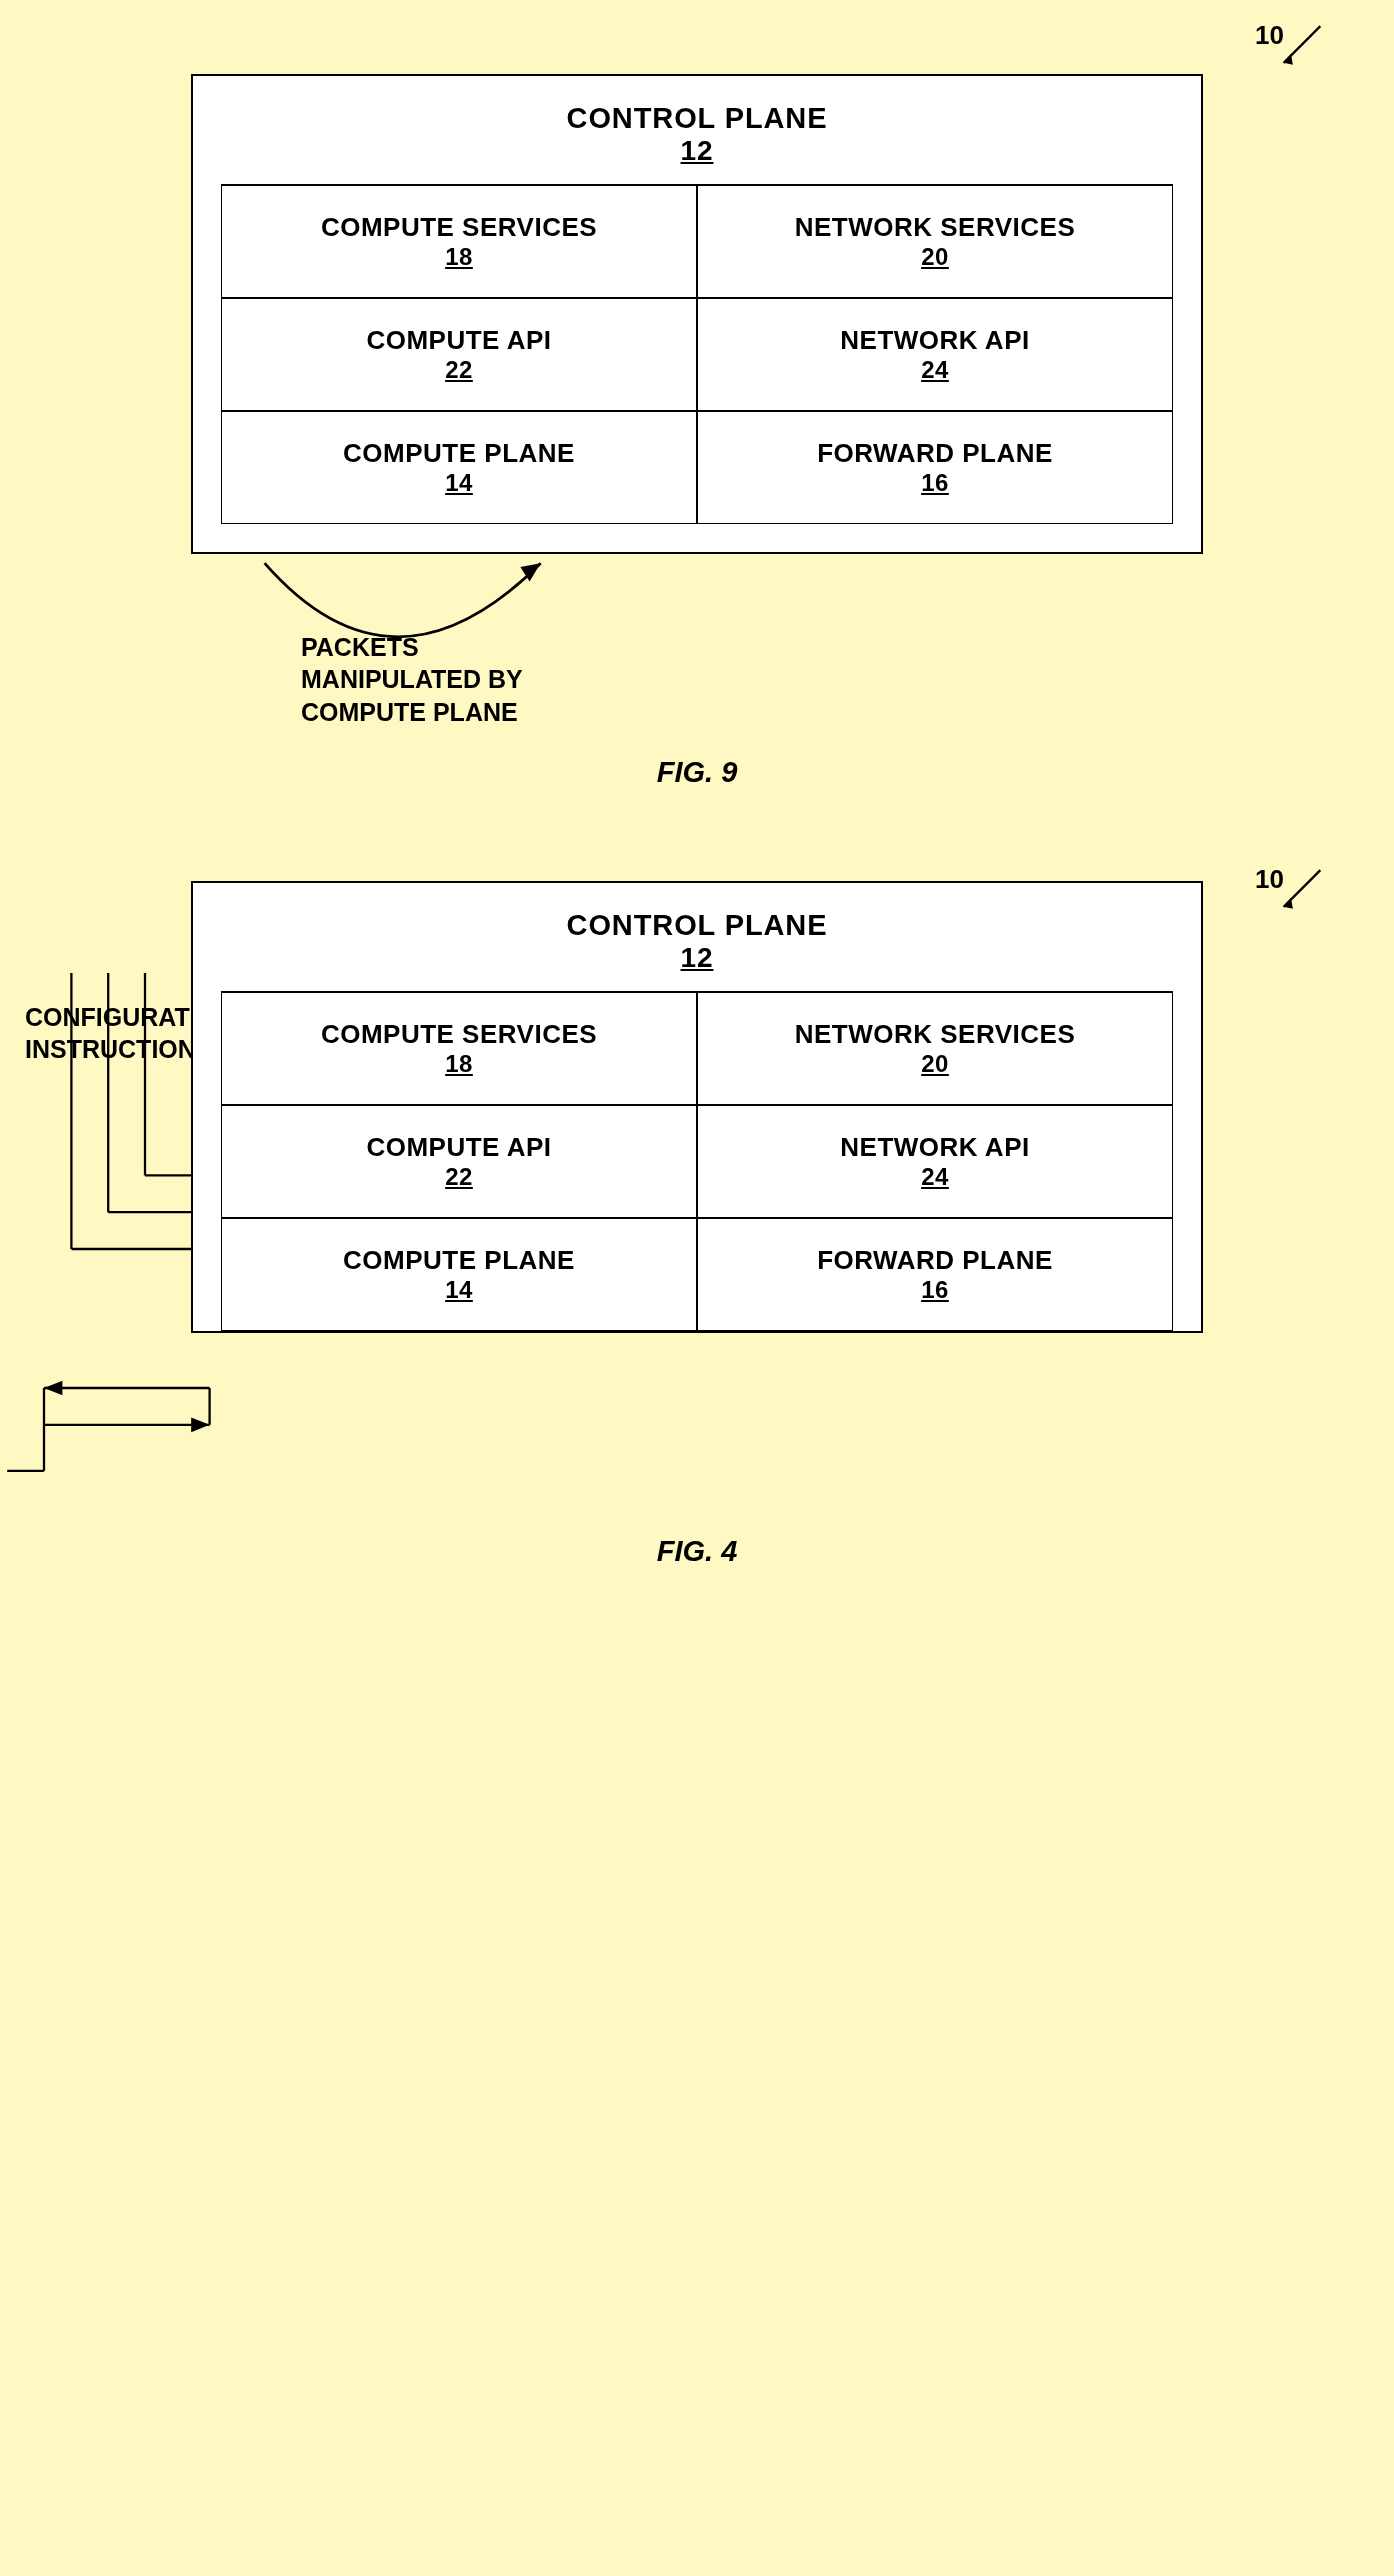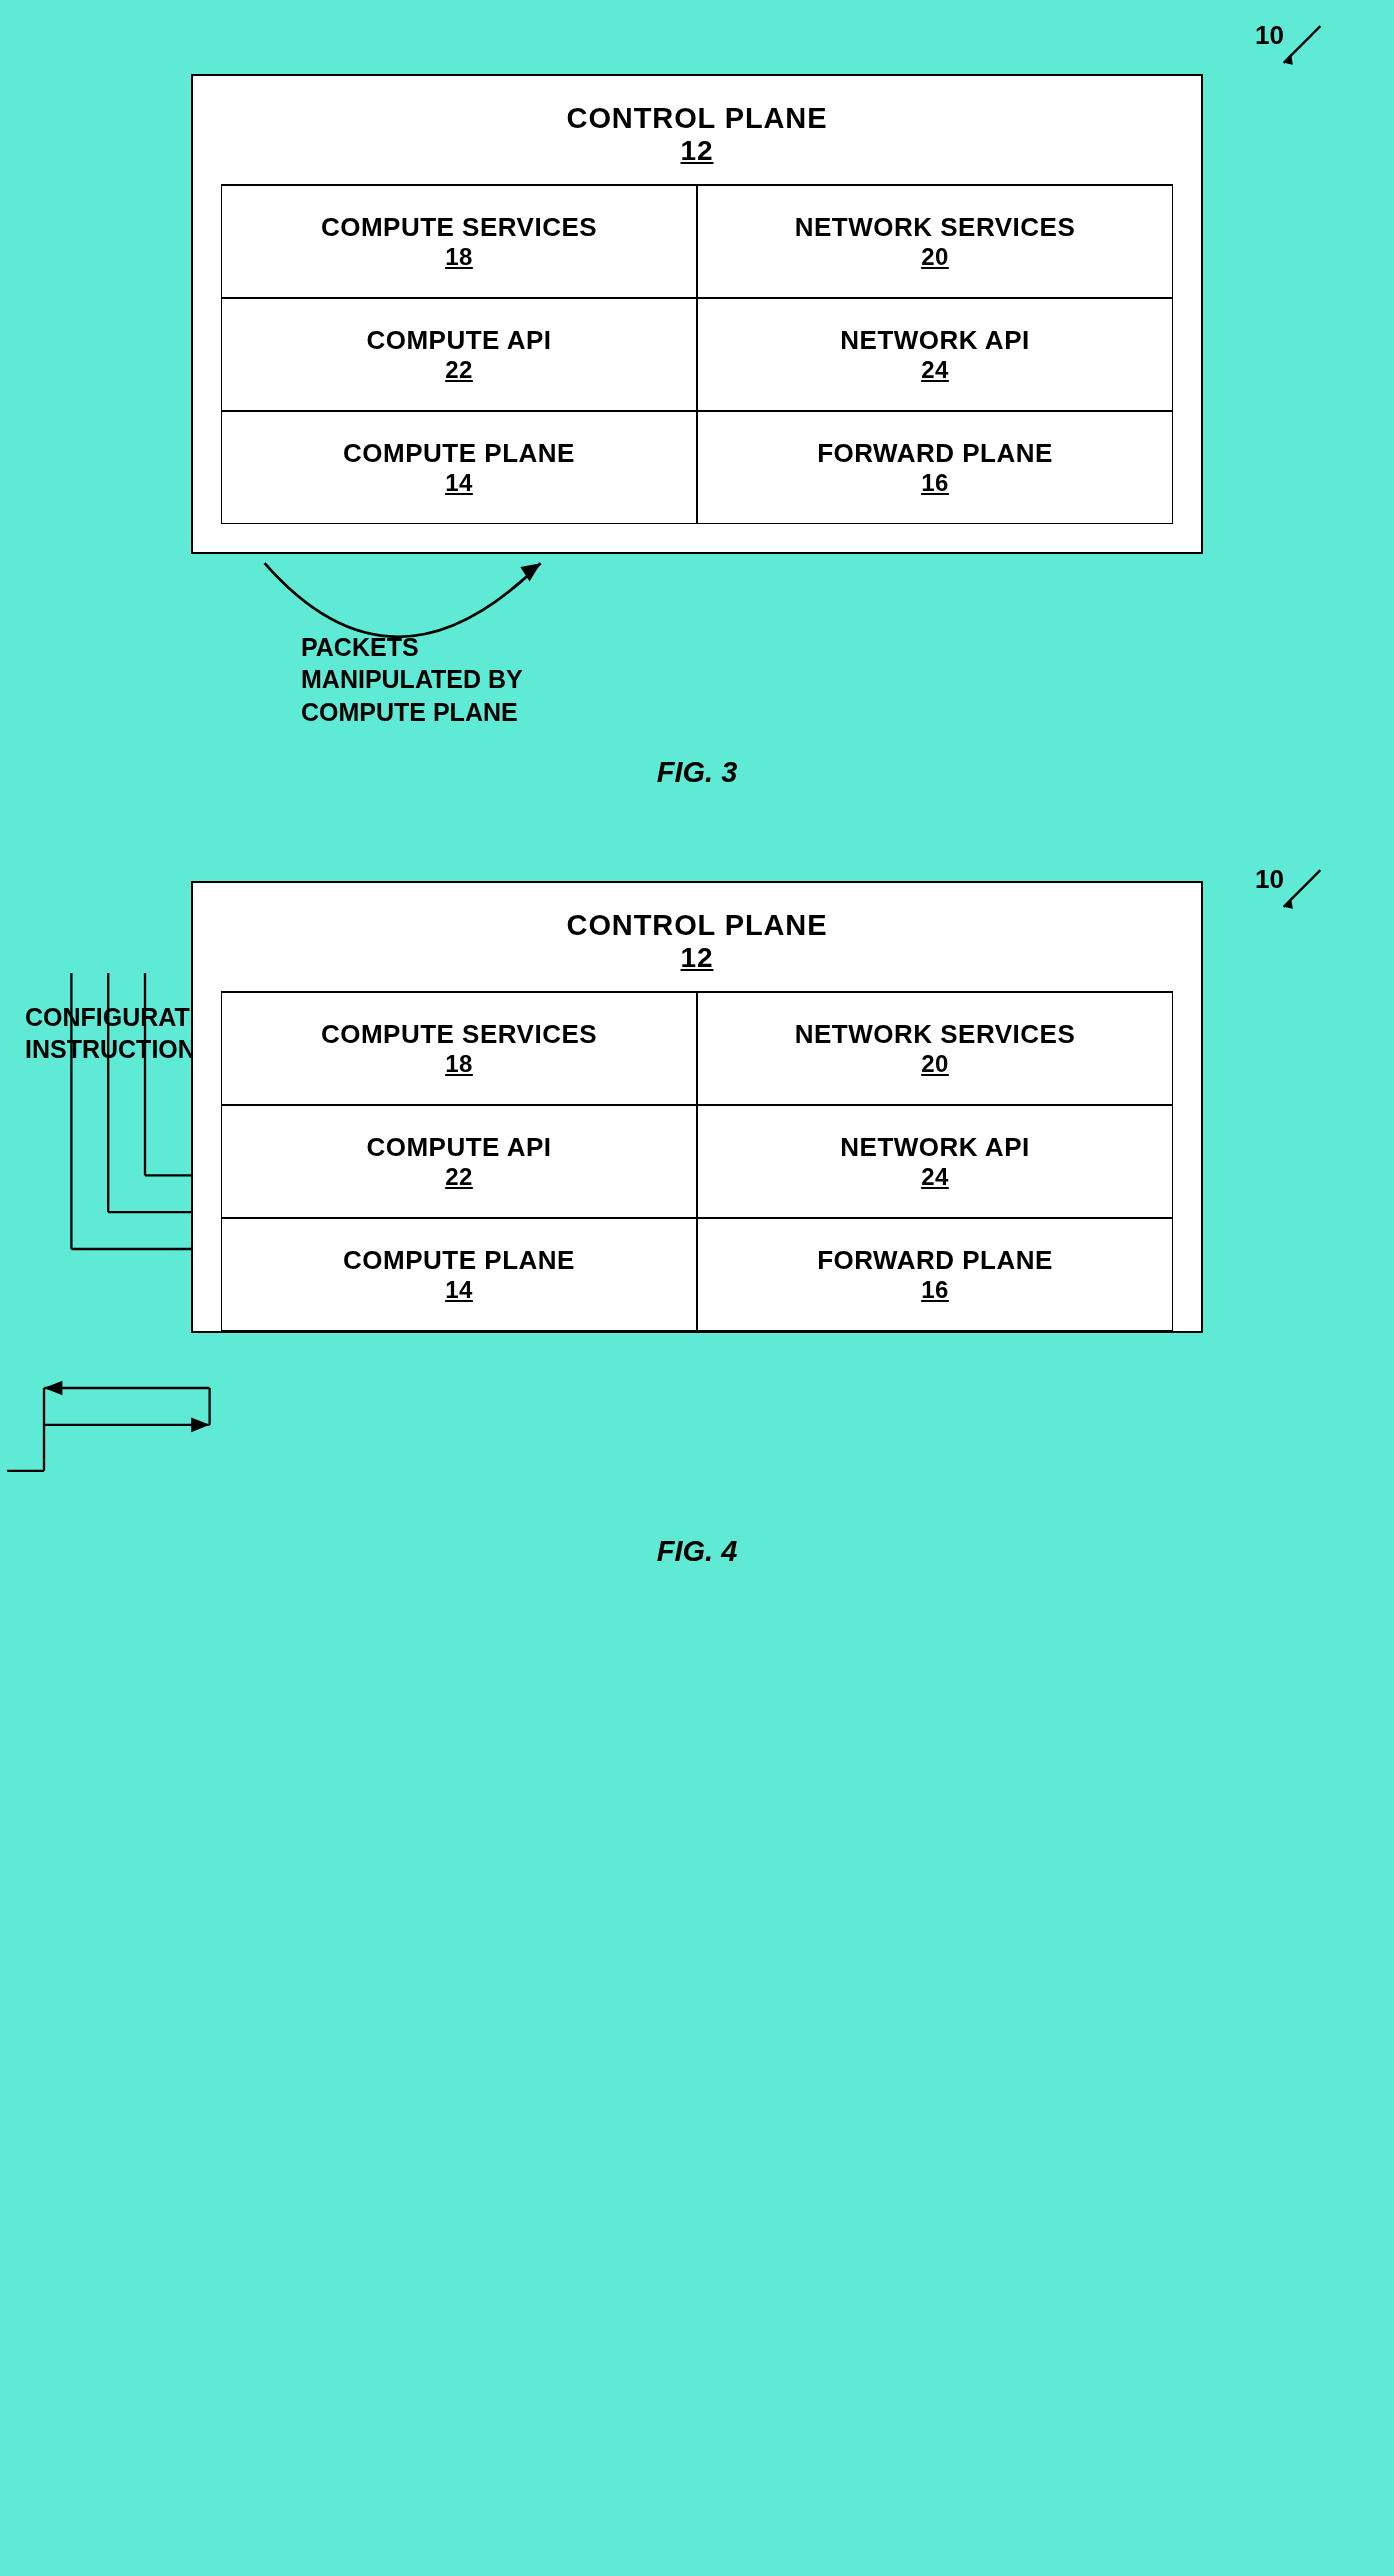--- a/index.html
+++ b/index.html
@@ -7,21 +7,21 @@
       background: #ffffff;
       font-family: Arial, sans-serif;
       width: 1394px;
       min-height: 2576px;
       position: relative;
     }
 
     .page {
       width: 1394px;
       min-height: 2576px;
-      background: #5eead4;
+      background: #fef9c3;
       position: relative;
       display: flex;
       flex-direction: column;
       align-items: center;
     }
 
     
     .fig3-section {
       width: 100%;
       display: flex;
@@ -272,21 +272,21 @@
 
         <path d="M 80,10 Q 220,170 380,10" fill="none" stroke="#000" stroke-width="3"></path>
 
         <polygon points="380,10 368,30 358,14" fill="#000"></polygon>
       </svg>
       <div class="packets-label">
         PACKETS<br>MANIPULATED BY<br>COMPUTE PLANE
       </div>
     </div>
 
-    <div class="fig-label">FIG. 3</div>
+    <div class="fig-label">FIG. 9</div>
 
   </div>
 
   <div class="fig4-section">
 
     <div style="position:absolute; top:20px; right:110px; font-size:26px; font-weight:bold;">10</div>
     <svg style="position:absolute; top:16.6px; right:55px; width:74px; height:55px;" viewBox="0 0 80 60">
       <line x1="60" y1="10" x2="20" y2="50" stroke="#000" stroke-width="2.5"></line>
       <polygon points="20,50 28,40 30,52" fill="#000"></polygon>
     </svg>

